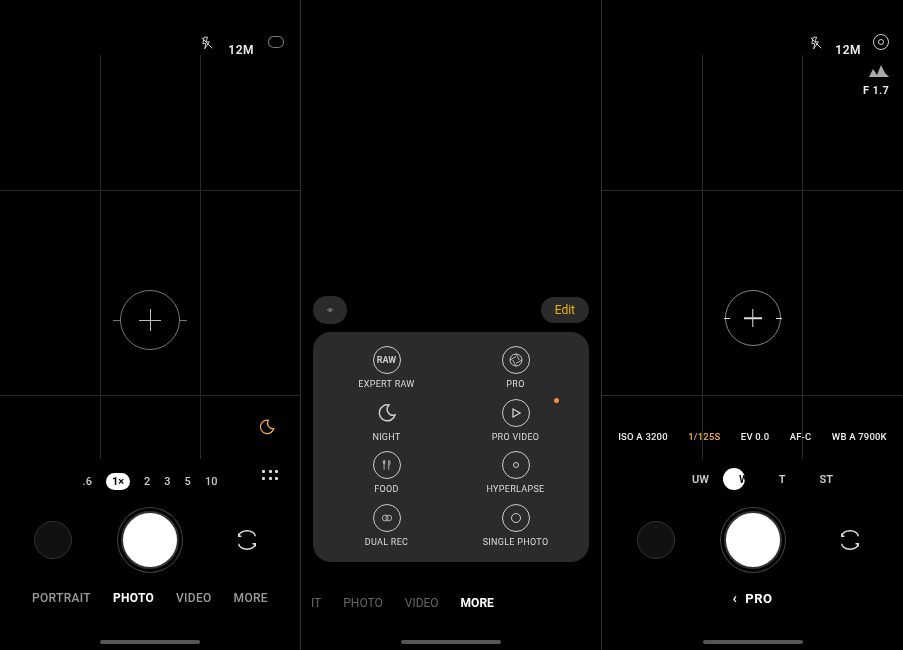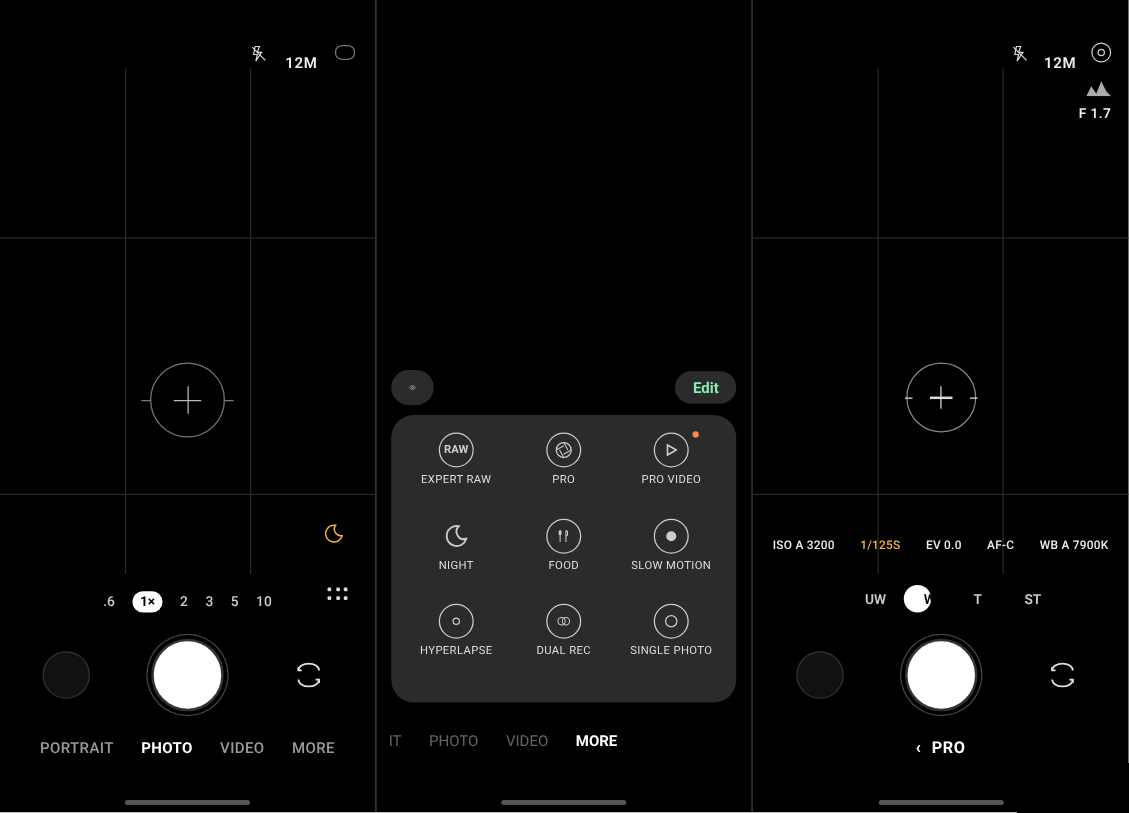--- a/index.html
+++ b/index.html
@@ -40,29 +40,29 @@
 .shutter { width: 58px; height: 58px; border-radius: 50%; background: #fff; border: 2px solid #333; box-shadow: 0 0 0 3px #000, 0 0 0 4px #444; }
 .switch-cam { width: 38px; height: 38px; border-radius: 50%; display: flex; align-items: center; justify-content: center; }
 .switch-cam svg { width: 22px; height: 22px; }
 
 .mode-row { position: absolute; bottom: 40px; left: 0; right: 0; height: 24px; display: flex; align-items: center; justify-content: center; gap: 22px; font-size: 12px; font-weight: 500; color: #9a9a9a; letter-spacing: .3px; }
 .mode-row .m.active { color: #fff; font-weight: 700; }
 .home-ind { position: absolute; bottom: 6px; left: 50%; transform: translateX(-50%); width: 100px; height: 4px; border-radius: 2px; background: #555; }
 
 
 .s2-top { position: absolute; top: 296px; left: 12px; right: 12px; display: flex; justify-content: space-between; align-items: center; }
-.pill { background: #2b2b2b; color: #86efac; border-radius: 16px; padding: 6px 14px; font-size: 12px; font-weight: 700; }
+.pill { background: #2b2b2b; color: #eab308; border-radius: 16px; padding: 6px 14px; font-size: 12px; font-weight: 400; }
 .eye-pill { width: 34px; height: 28px; display: flex; align-items: center; justify-content: center; }
-.sheet { position: absolute; top: 332px; left: 12px; right: 12px; height: 230px; background: #2b2b2b; border-radius: 18px; padding: 14px 10px; display: grid; grid-template-columns: repeat(3, 1fr); grid-template-rows: repeat(3, 1fr); row-gap: 4px; column-gap: 2px; }
+.sheet { position: absolute; top: 332px; left: 12px; right: 12px; height: 230px; background: #2b2b2b; border-radius: 18px; padding: 14px 10px; display: grid; grid-template-columns: repeat(2, 1fr); grid-template-rows: repeat(3, 1fr); row-gap: 4px; column-gap: 2px; }
 .mtile { display: flex; flex-direction: column; align-items: center; justify-content: flex-start; gap: 6px; position: relative; cursor: pointer; }
 .mtile .ic { width: 28px; height: 28px; border: 1.5px solid #ccc; border-radius: 50%; display: flex; align-items: center; justify-content: center; font-size: 9px; color: #ccc; }
 .mtile .lbl { font-size: 9px; letter-spacing: .3px; color: #ddd; text-align: center; line-height: 1.1; }
 .mtile .dot { position: absolute; top: -1px; right: 20px; width: 5px; height: 5px; border-radius: 50%; background: #ff8a3d; }
 
-.s2-modes { position: absolute; bottom: 40px; left: 0; right: 0; height: 24px; display: flex; align-items: flex-start; gap: 22px; font-size: 12px; color: #666; padding-left: 10px; }
+.s2-modes { position: absolute; bottom: 40px; left: 0; right: 0; height: 24px; display: flex; align-items: flex-end; gap: 22px; font-size: 12px; color: #666; padding-left: 10px; }
 .s2-modes .m.active { color: #fff; font-weight: 700; }
 
 
 .s3-grid { position: absolute; top: 0; left: 0; width: 301px; height: 459px; }
 .s3-v1 { position: absolute; left: 100px; top: 55px; width: 1px; height: 404px; background: #2a2a2a; }
 .s3-v2 { position: absolute; left: 200px; top: 55px; width: 1px; height: 404px; background: #2a2a2a; }
 .s3-h1 { position: absolute; top: 190px; left: 0; width: 301px; height: 1px; background: #2a2a2a; }
 .s3-h2 { position: absolute; top: 395px; left: 0; width: 301px; height: 1px; background: #2a2a2a; }
 
 .s3-top { position: absolute; top: 27px; right: 14px; display: flex; align-items: center; gap: 12px; }
@@ -184,49 +184,43 @@
       <div class="mtile">
         <div class="ic">
             <svg width="16" height="16" viewBox="0 0 24 24">
               <circle cx="12" cy="12" r="9" fill="none" stroke="#ccc" stroke-width="1.5"></circle>
               <path d="M12 3 L17 12 M21 12 L12 17 M12 21 L7 12 M3 12 L12 7" stroke="#ccc" stroke-width="1.3"></path>
             </svg>
           </div>
         <div class="lbl">PRO</div>
       </div>
       <div class="mtile">
-        <span class="dot"></span>
-        <div class="ic">
-            <svg width="10" height="10" viewBox="0 0 10 10">
-              <path d="M2 1 L9 5 L2 9 Z" fill="none" stroke="#ccc" stroke-width="1.3"></path>
-            </svg>
-          </div>
-        <div class="lbl">PRO VIDEO</div>
-      </div>
-      <div class="mtile">
         <div class="ic" style="border:none;">
             <svg width="24" height="24" viewBox="0 0 24 24">
               <path d="M14 4 A8 8 0 1 0 20 14 A6 6 0 0 1 14 4 Z" fill="none" stroke="#ccc" stroke-width="1.5"></path>
             </svg>
           </div>
         <div class="lbl">NIGHT</div>
       </div>
       <div class="mtile">
+        <span class="dot"></span>
+        <div class="ic">
+            <svg width="10" height="10" viewBox="0 0 10 10">
+              <path d="M2 1 L9 5 L2 9 Z" fill="none" stroke="#ccc" stroke-width="1.3"></path>
+            </svg>
+          </div>
+        <div class="lbl">PRO VIDEO</div>
+      </div>
+      <div class="mtile">
         <div class="ic">
             <svg width="14" height="14" viewBox="0 0 24 24">
               <path d="M7 4 L7 20 M7 4 C5 4 5 10 7 10 M7 4 C9 4 9 10 7 10 M15 4 L15 20 M15 4 C18 4 18 12 15 12" fill="none" stroke="#ccc" stroke-width="1.4"></path>
             </svg>
           </div>
         <div class="lbl">FOOD</div>
-      </div>
-      <div class="mtile">
-        <div class="ic">
-            <div style="width:8px;height:8px;border-radius:50%;background:#ccc;"></div>
-          </div>
-        <div class="lbl">SLOW MOTION</div>
       </div>
       <div class="mtile">
         <div class="ic">
             <div style="width:6px;height:6px;border-radius:50%;border:1.4px solid #ccc;"></div>
           </div>
         <div class="lbl">HYPERLAPSE</div>
       </div>
       <div class="mtile">
         <div class="ic">
             <svg width="14" height="14" viewBox="0 0 24 24">

